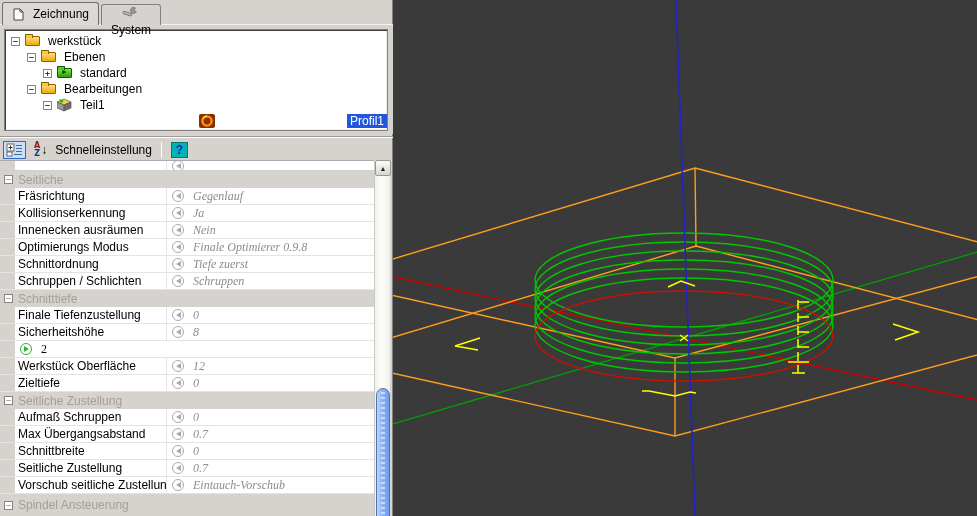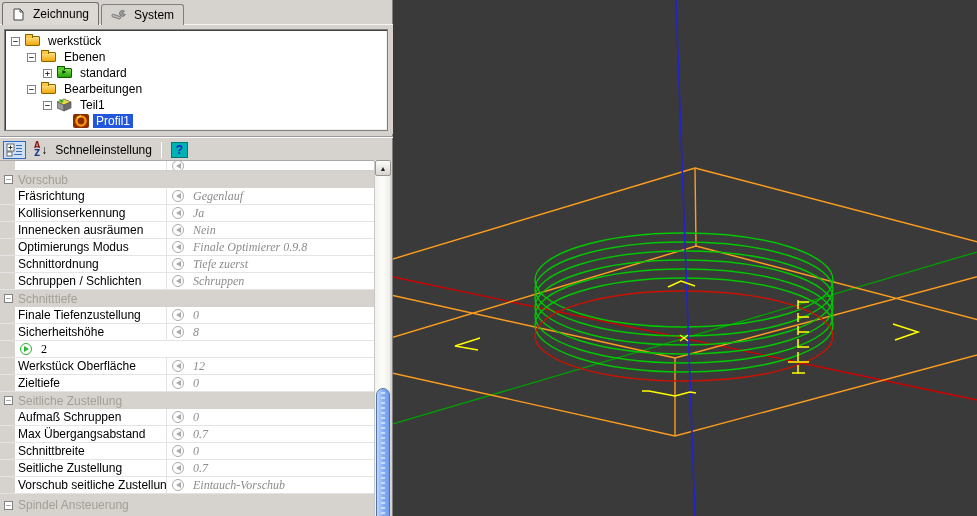--- a/index.html
+++ b/index.html
@@ -10,21 +10,21 @@
   
   .left-panel { position:absolute; left:0; top:0; width:393px; height:516px;
                 background:#d6d3ce; border-right:1px solid #808080; }
 
   
   .tabs { position:absolute; left:2px; top:2px; height:23px; display:flex; align-items:flex-end; z-index:3; }
   .tab { display:flex; align-items:center; gap:4px; padding:0 9px; height:21px;
          background:#d6d3ce; border:1px solid #808080; border-bottom:none;
          border-radius:3px 3px 0 0; color:#000; cursor:default; }
   .tab.active { height:23px; background:#dcd9d4; border-color:#707070; position:relative; z-index:4; }
-  .tab + .tab { margin-left:2px; }
+  .tab + .tab { margin-left:2px;flex-direction:column; }
 
   .tab-page { position:absolute; left:0; top:24px; width:393px; height:110px;
               background:#d6d3ce; border-top:1px solid #f4f3ee; }
 
   
   .tree-box { position:absolute; left:4px; top:4px; width:384px; height:102px;
               background:#fff; border:1px solid #7f7f7f;
               box-shadow:inset 1px 1px 0 #404040, inset -1px -1px 0 #f0f0f0; overflow:hidden; padding-top:3px; }
   .tree-row { height:16px; display:flex; align-items:center; white-space:nowrap; }
   .expander { width:9px; height:9px; border:1px solid #848484; background:#fff;
@@ -156,21 +156,21 @@
             <span class="tree-icon">
               <svg width="15" height="14" viewBox="0 0 15 14">
                 <polygon points="7,1 14,4 7,7 0,4" fill="#e8d940" stroke="#555" stroke-width=".7"></polygon>
                 <polygon points="0,4 7,7 7,13 0,10" fill="#9a9a9a" stroke="#555" stroke-width=".7"></polygon>
                 <polygon points="14,4 7,7 7,13 14,10" fill="#6d6d6d" stroke="#555" stroke-width=".7"></polygon>
                 <polygon points="2,1 7,3 4,5" fill="#1fae1f"></polygon>
               </svg>
             </span>
             <span class="tree-label">Teil1</span>
           </div>
-          <div class="tree-row" style="padding-left: 54px;">
+          <div class="tree-row" style="padding-left: 54px; justify-content: space-between;">
             <span style="width:13px;display:inline-block;flex:none"></span>
             <span class="tree-icon">
               <svg width="16" height="14" viewBox="0 0 16 14">
                 <rect x="0" y="0" width="16" height="14" rx="2" fill="#8a2e00"></rect>
                 <circle cx="8" cy="7" r="4.6" fill="none" stroke="#ff9500" stroke-width="2.4"></circle>
                 <path d="M4 4 a5.5 5.5 0 0 1 4-1.8" fill="none" stroke="#ffe24a" stroke-width="1.2"></path>
               </svg>
             </span>
             <span class="tree-label selected">Profil1</span>
           </div>
@@ -206,21 +206,21 @@
           <div class="plabel"></div>
           <div class="picon">
             <span class="circle">
               <span class="tri"></span>
             </span>
           </div>
           <div class="pvalue"></div>
         </div>
         <div class="pheader">
           <span class="expander">−</span>
-          <span class="htitle">Vorschub</span>
+          <span class="htitle">Seitliche</span>
         </div>
         <div class="prow">
           <div class="pgutter"></div>
           <div class="plabel">Fräsrichtung</div>
           <div class="picon">
             <span class="circle">
               <span class="tri"></span>
             </span>
           </div>
           <div class="pvalue">Gegenlauf</div>

